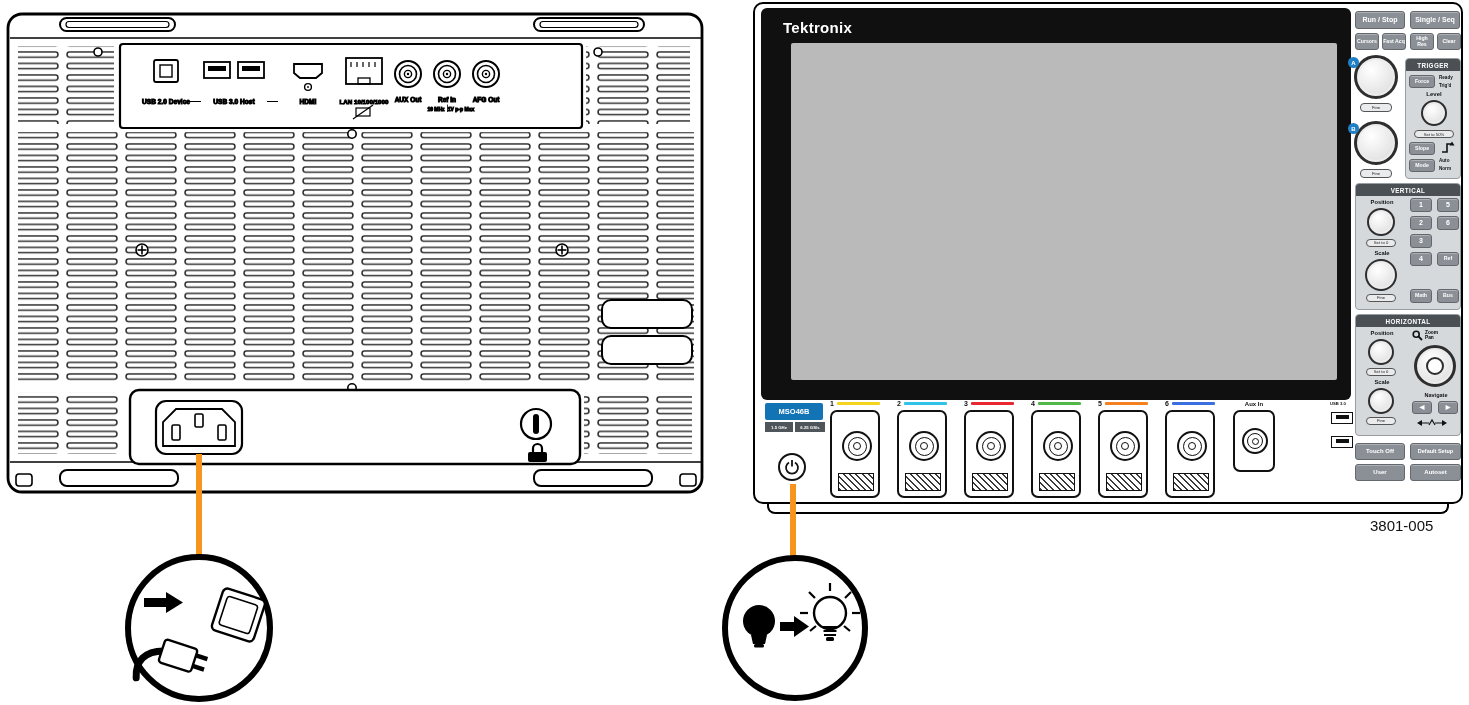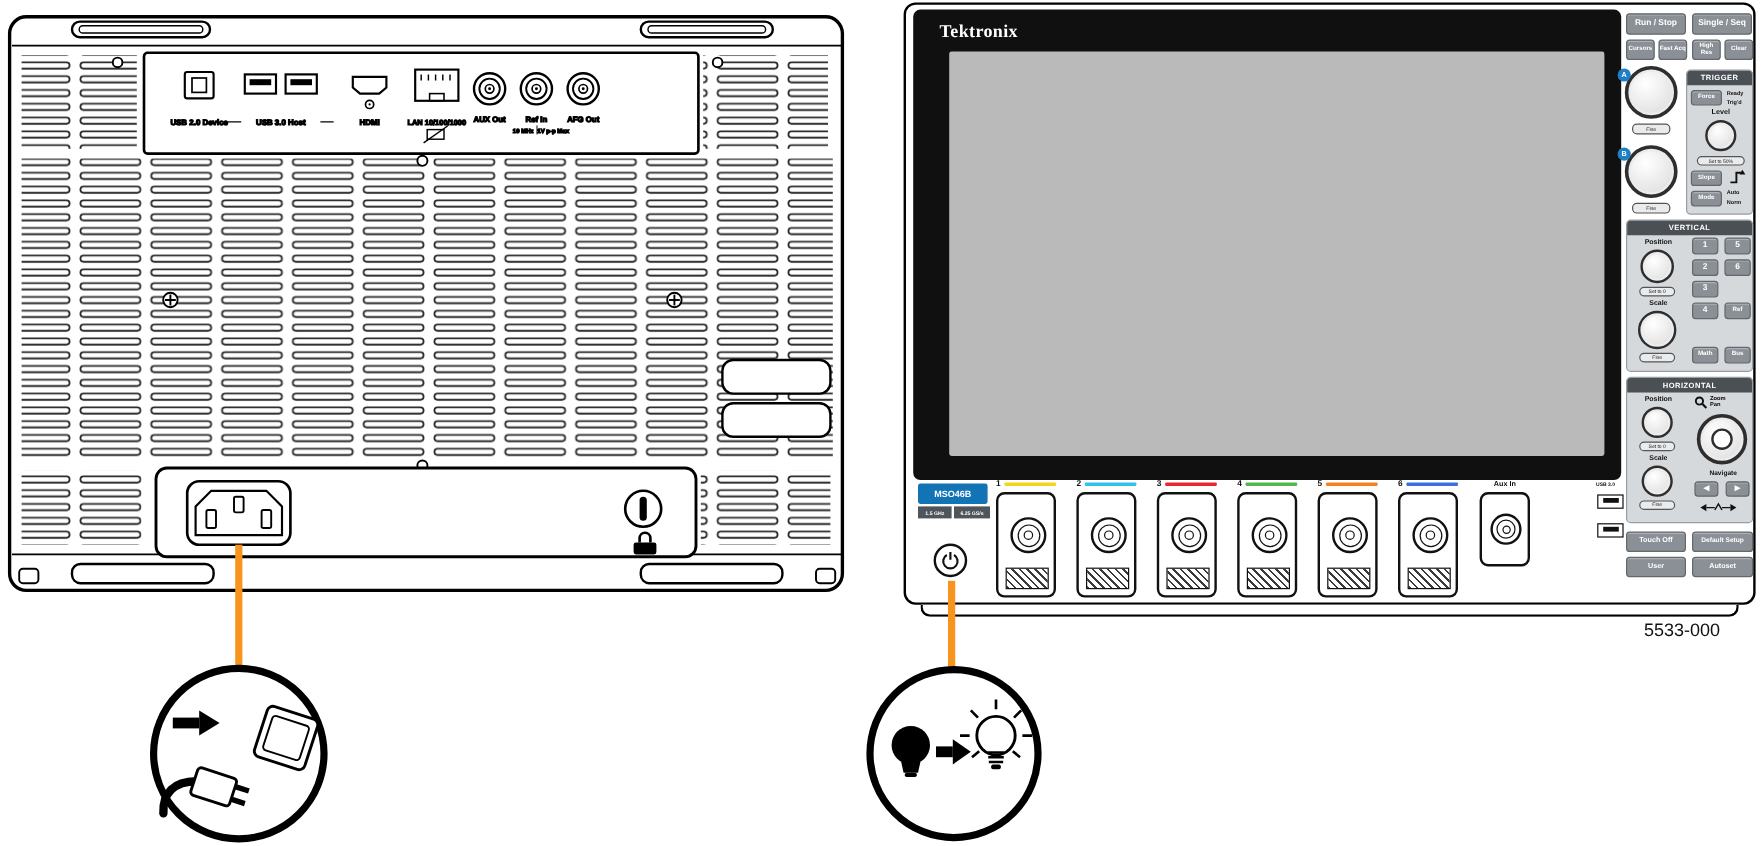--- a/index.html
+++ b/index.html
@@ -34,21 +34,21 @@
            background: repeating-linear-gradient(45deg, #3a3a3a 0 1.5px, #ffffff 1.5px 4.5px); }
   .usb-port { position:absolute; width:22px; height:12px; border:1.8px solid #111; background:#fff;
               display:flex; align-items:flex-start; justify-content:center; }
   .usb-port span { display:block; width:13px; height:3.5px; background:#111; margin-top:2px; }
   .front-chassis { position:absolute; left:0; top:0; width:710px; height:502px; border:2.5px solid #000;
                    border-radius:10px; background:#fff; }
   .base-strip { position:absolute; left:14px; top:502px; width:682px; height:10px; border:2.5px solid #000;
                 border-top:none; border-radius:0 0 8px 8px; background:#fff; }
   .bezel { position:absolute; left:8px; top:6px; width:590px; height:392px; background:#101010; border-radius:6px; }
   .screen { position:absolute; left:30px; top:35px; width:546px; height:337px; background:#bababa; border-radius:2px; }
-  .brand { position:absolute; left:22px; top:11px; color:#fff; font-size:15px; font-weight:bold; letter-spacing:.3px;font-family:Liberation Serif, serif; }
+  .brand { position:absolute; left:22px; top:11px; color:#fff; font-size:15px; font-weight:bold; letter-spacing:.3px; }
   .fig-num { position:absolute; left:1370px; top:517px; font-size:15px; color:#111; }
   .orange-line { position:absolute; width:6px; }
 </style>
 </head>
 <body>
 
 <div class="canvas">
 
   <svg class="abs" style="left:6px;top:4px" width="700" height="700" viewBox="0 0 700 700">
     <defs>
@@ -428,14 +428,14 @@
         <line x1="103" y1="47" x2="97" y2="41"></line>
         <line x1="133" y1="47" x2="139" y2="41"></line>
         <line x1="96" y1="62" x2="88" y2="62"></line>
         <line x1="140" y1="62" x2="148" y2="62"></line>
         <line x1="104" y1="75" x2="98" y2="80"></line>
         <line x1="132" y1="75" x2="138" y2="80"></line>
       </g>
     </g>
   </svg>
 
-  <div class="fig-num">5533-000</div>
+  <div class="fig-num">3801-005</div>
 </div>
 
 </body></html>

